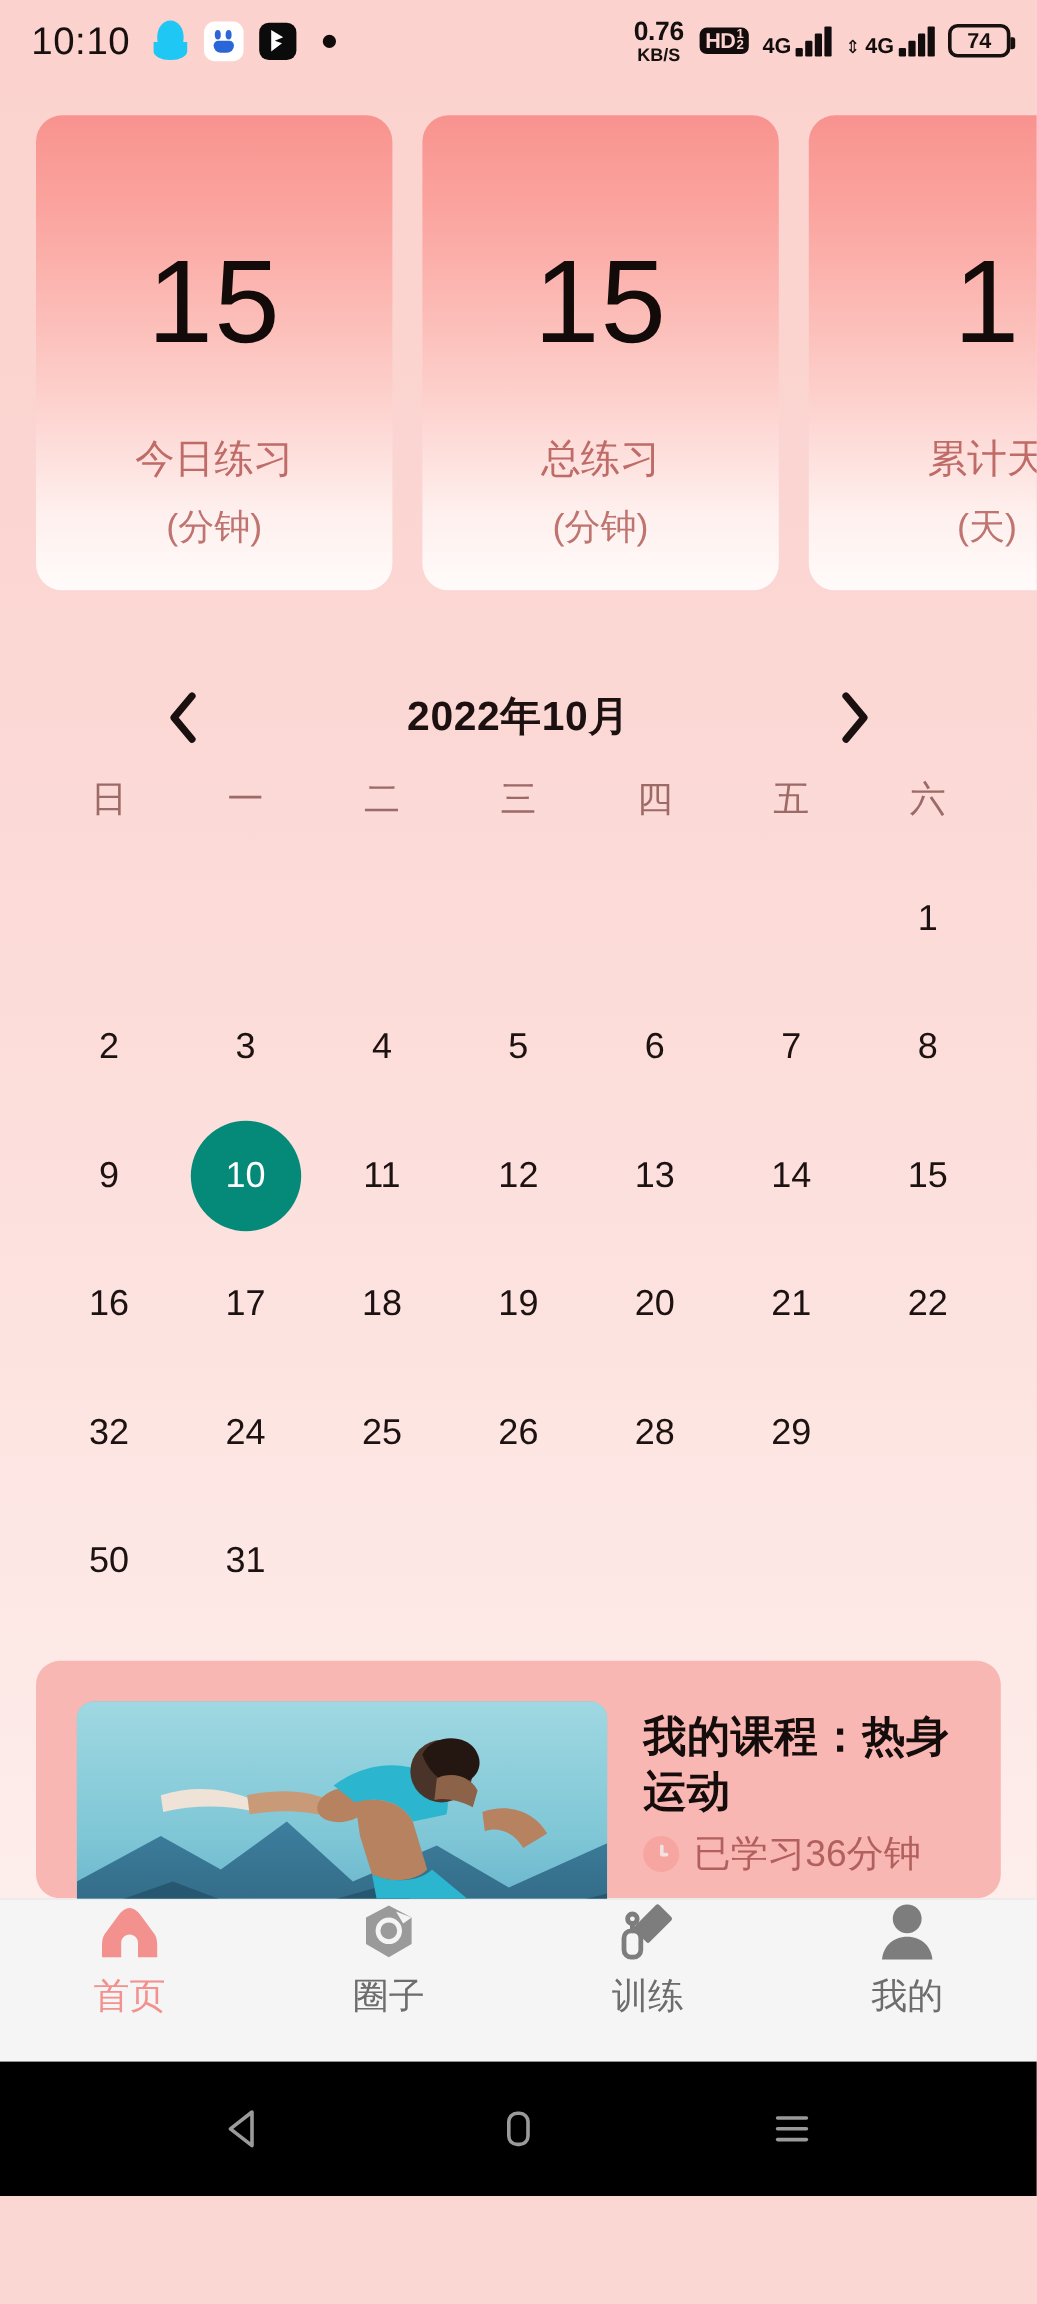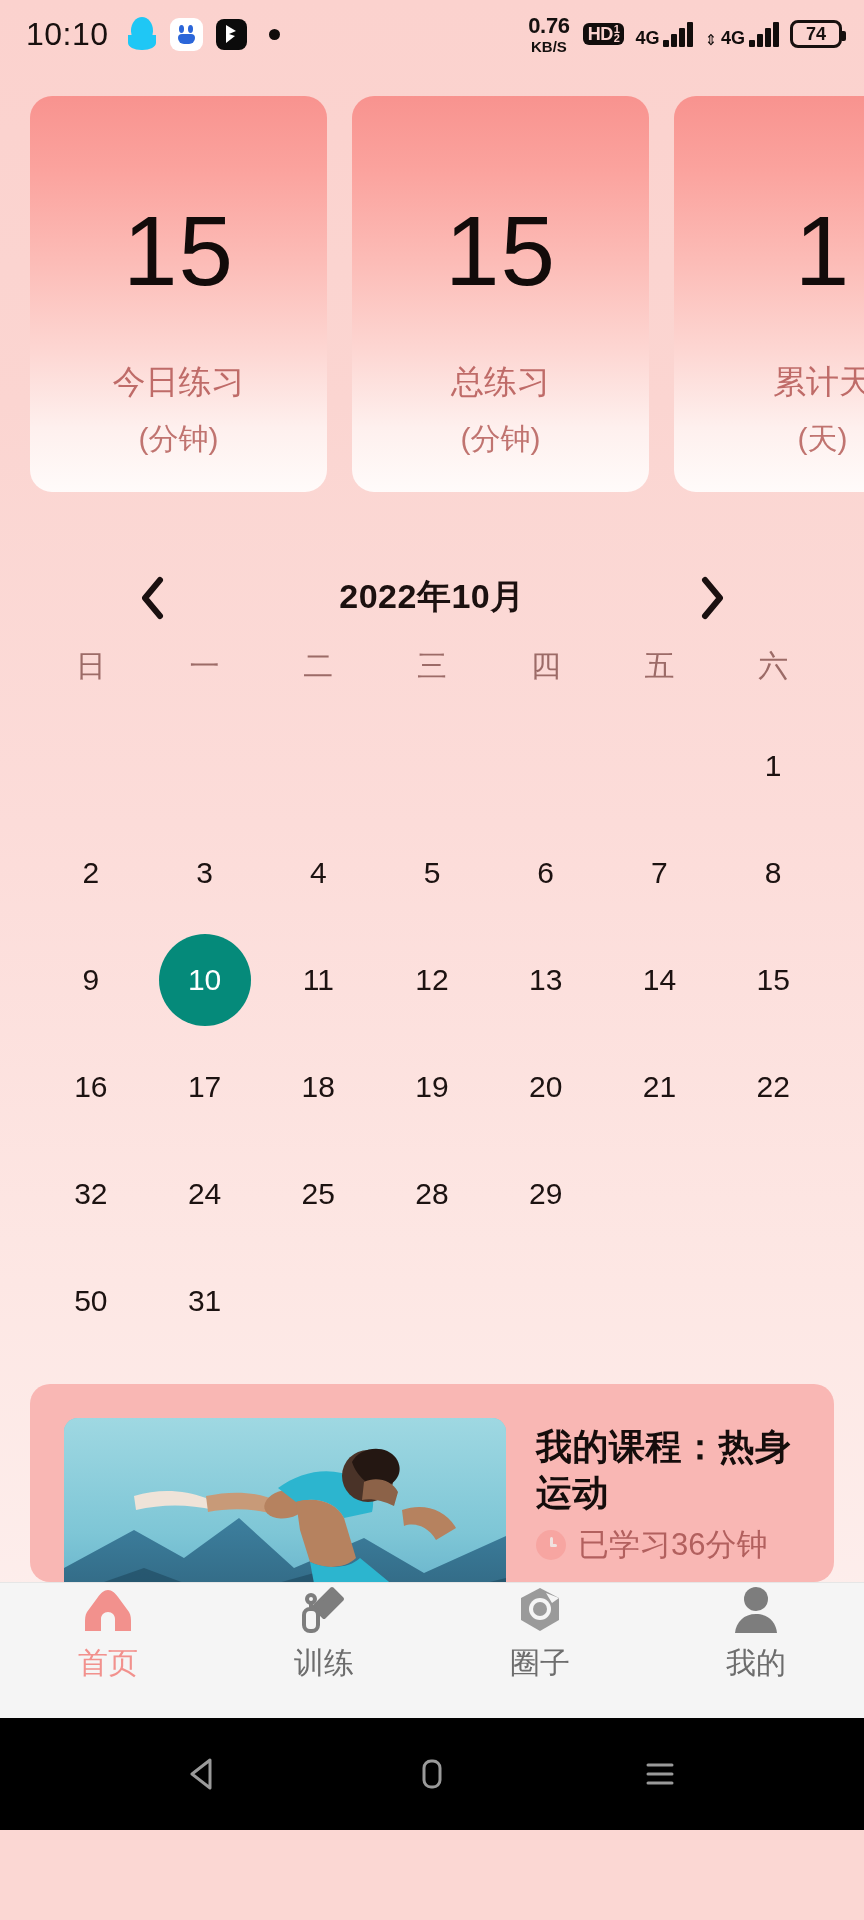--- a/index.html
+++ b/index.html
@@ -405,20 +405,23 @@
 
     <div class="cal-week">
       <div class="day">
           <span class="pill">32</span>
         </div>
       <div class="day">
           <span class="pill">24</span>
         </div>
       <div class="day">
           <span class="pill">25</span>
+        </div>
+      <div class="day">
+          <span class="pill">26</span>
         </div>
       <div class="day">
           <span class="pill">28</span>
         </div>
       <div class="day">
           <span class="pill">29</span>
         </div>
     </div>
 
     <div class="cal-week">
@@ -496,40 +499,40 @@
       <div class="tab-ic">
         <svg width="52" height="48" viewBox="0 0 52 48">
           <path d="M26 3 C30 3 33 6 36 10 L47 25 C49 28 49 32 49 36 L49 44 L33 44 L33 32 C33 28 30 25 26 25 C22 25 19 28 19 32 L19 44 L3 44 L3 36 C3 32 3 28 5 25 L16 10 C19 6 22 3 26 3 Z" fill="#f2918d"></path>
         </svg>
       </div>
       <div class="tab-lbl">首页</div>
     </div>
     <div class="tab">
       <div class="tab-ic">
         <svg width="48" height="50" viewBox="0 0 48 50">
+          <path d="M24 3 L43 13 L43 35 L24 46 L5 35 L5 13 Z" fill="#9a9a9a"></path>
+          <circle cx="24" cy="24" r="11" fill="#f5f5f5"></circle>
+          <circle cx="24" cy="24" r="7" fill="#9a9a9a"></circle>
+          <path d="M30 8 L43 13 L36 18 Z" fill="#f5f5f5"></path>
+        </svg>
+      </div>
+      <div class="tab-lbl">圈子</div>
+    </div>
+    <div class="tab">
+      <div class="tab-ic">
+        <svg width="48" height="50" viewBox="0 0 48 50">
           <g fill="none" stroke="#7d7d7d" stroke-width="4" stroke-linejoin="round">
             <path d="M32 4 L42 14 L24 32 L14 22 Z" fill="#7d7d7d"></path>
             <rect x="4" y="24" width="14" height="22" rx="6"></rect>
             <path d="M11 24 L11 18" stroke-linecap="round"></path>
             <circle cx="11" cy="14" r="4"></circle>
           </g>
         </svg>
       </div>
       <div class="tab-lbl">训练</div>
-    </div>
-    <div class="tab">
-      <div class="tab-ic">
-        <svg width="48" height="50" viewBox="0 0 48 50">
-          <path d="M24 3 L43 13 L43 35 L24 46 L5 35 L5 13 Z" fill="#9a9a9a"></path>
-          <circle cx="24" cy="24" r="11" fill="#f5f5f5"></circle>
-          <circle cx="24" cy="24" r="7" fill="#9a9a9a"></circle>
-          <path d="M30 8 L43 13 L36 18 Z" fill="#f5f5f5"></path>
-        </svg>
-      </div>
-      <div class="tab-lbl">圈子</div>
     </div>
     <div class="tab">
       <div class="tab-ic">
         <svg width="46" height="50" viewBox="0 0 46 50">
           <circle cx="23" cy="14" r="12" fill="#7d7d7d"></circle>
           <path d="M23 29 C35 29 43 37 44 48 L2 48 C3 37 11 29 23 29 Z" fill="#7d7d7d"></path>
         </svg>
       </div>
       <div class="tab-lbl">我的</div>
     </div>

